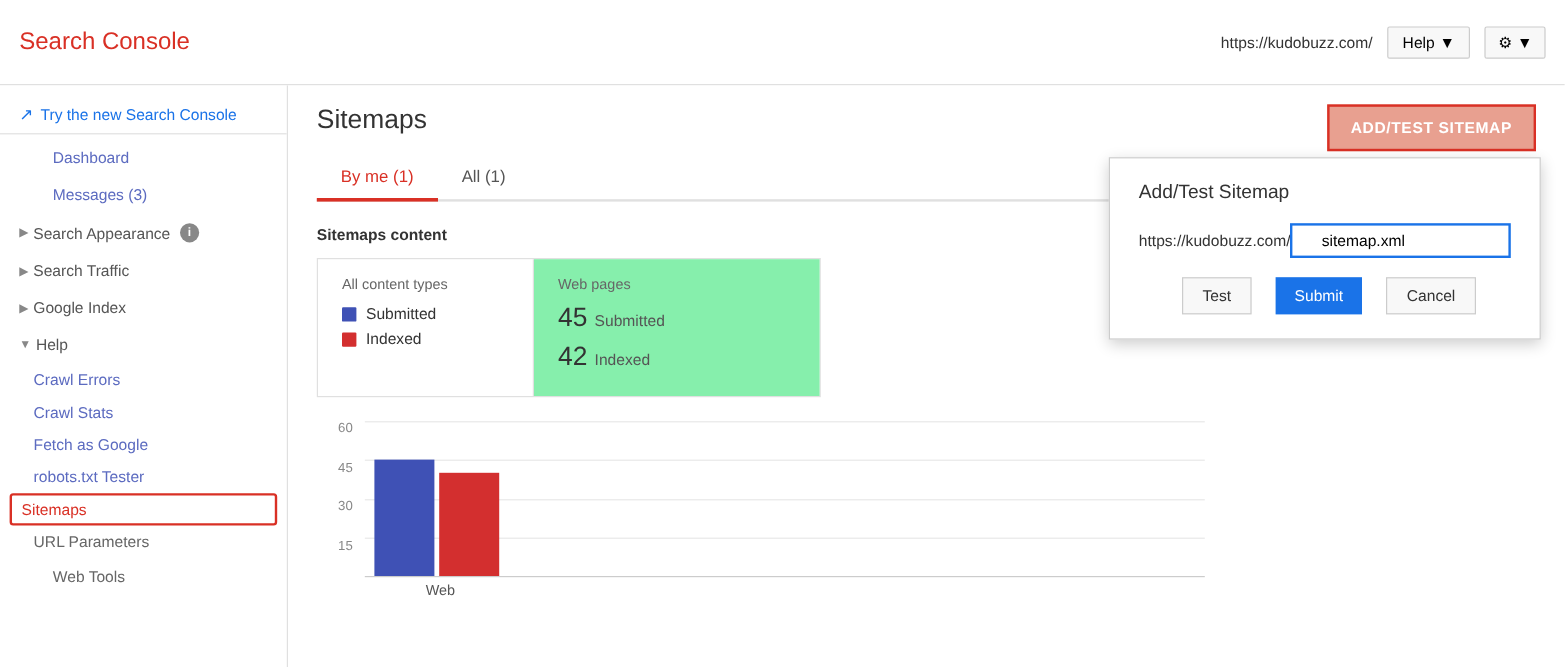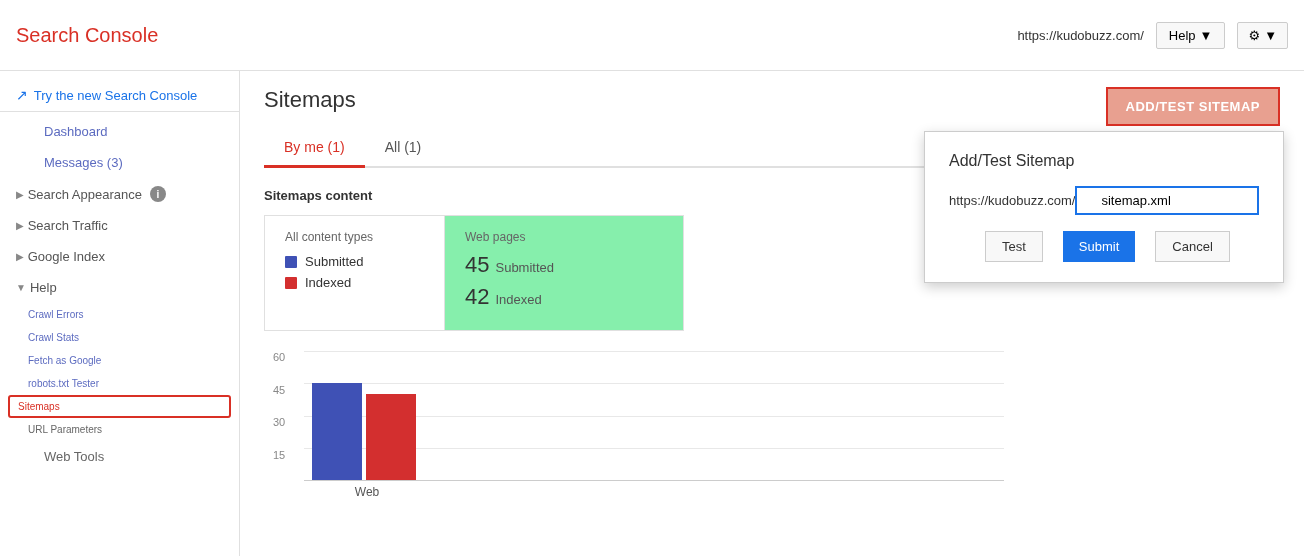--- a/index.html
+++ b/index.html
@@ -96,21 +96,21 @@
       font-size: 13px;
       color: #555;
       display: flex;
       align-items: center;
       gap: 4px;
     }
     .arrow { font-size: 10px; color: #888; }
     .sidebar-sub {
       padding: 6px 16px 6px 28px;
       cursor: pointer;
-      font-size: 10px;
+      font-size: 13px;
       color: #5c6bc0;
     }
     .sidebar-sub.active {
       color: #d93025;
       font-weight: 500;
       border: 2px solid #d93025;
       border-radius: 3px;
       margin: 0 8px;
       padding: 4px 8px;
     }
@@ -236,21 +236,21 @@
     .chart-y-labels {
       position: absolute;
       left: 0;
       top: 0;
       display: flex;
       flex-direction: column;
       justify-content: space-between;
       height: 130px;
       font-size: 11px;
       color: #888;
-      text-align: center;
+      text-align: right;
       width: 30px;
     }
     .chart-container {
       margin-left: 40px;
       position: relative;
     }
     .chart-grid {
       position: relative;
       height: 130px;
       border-bottom: 1px solid #ccc;

